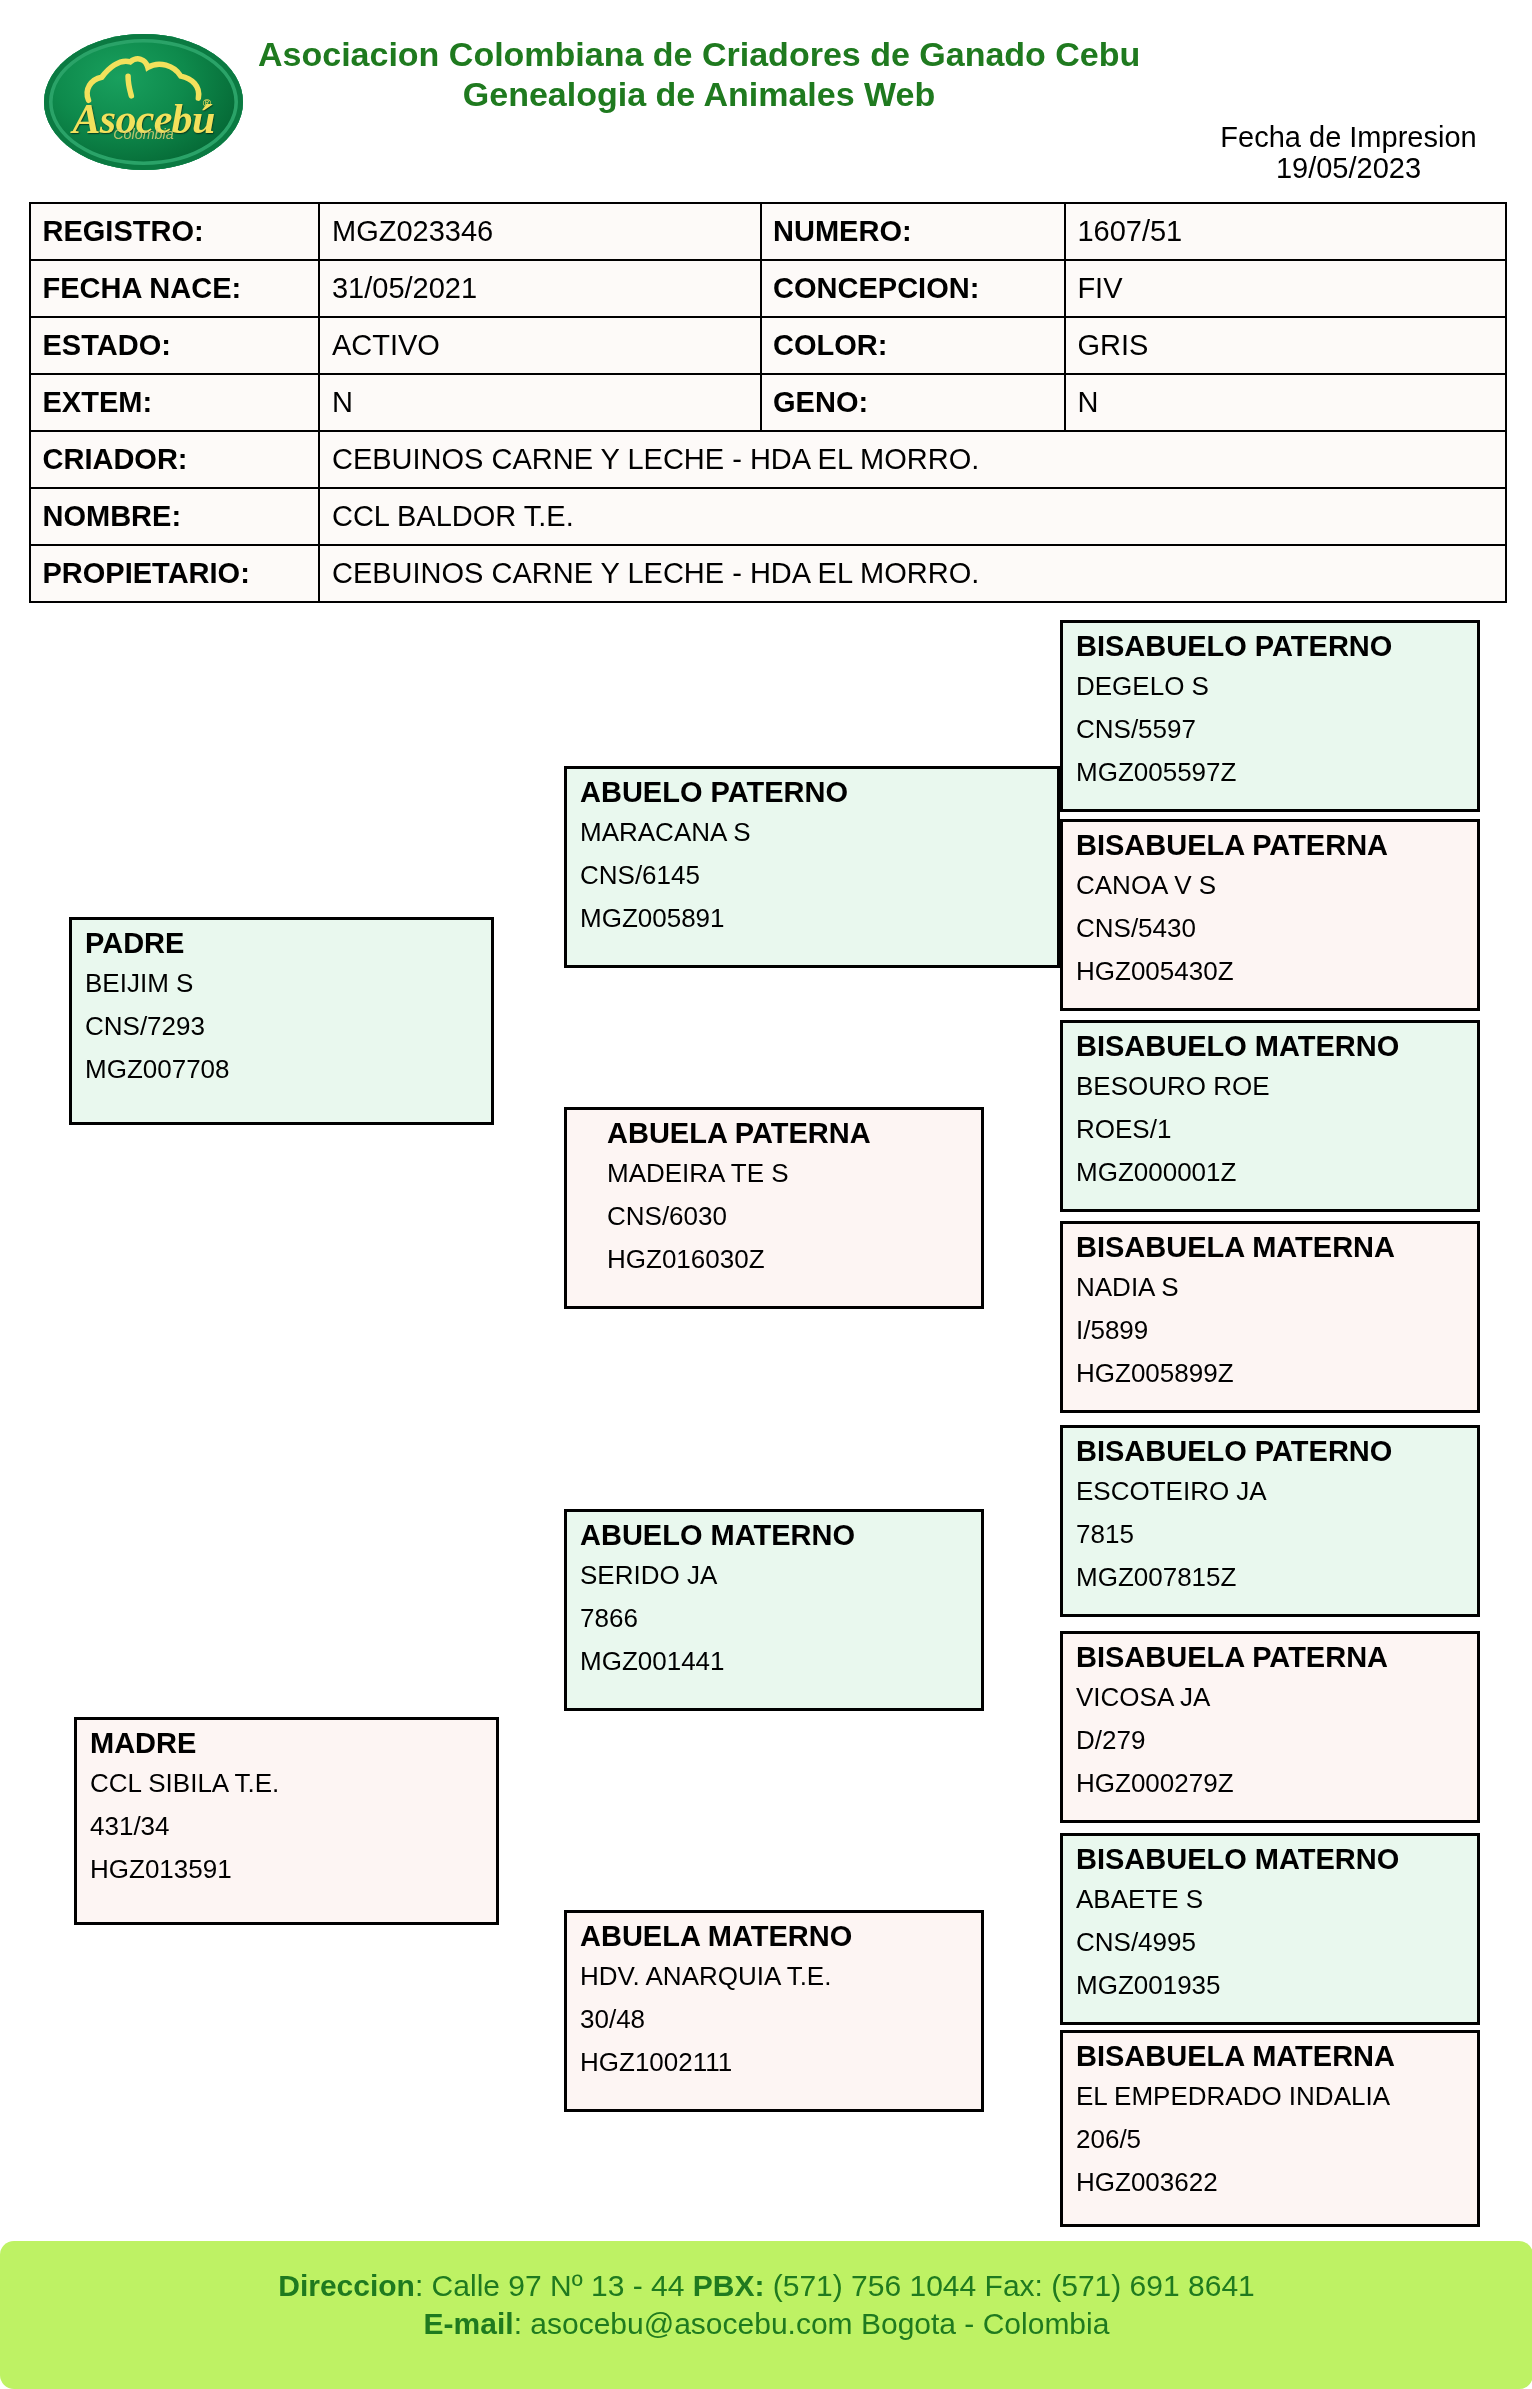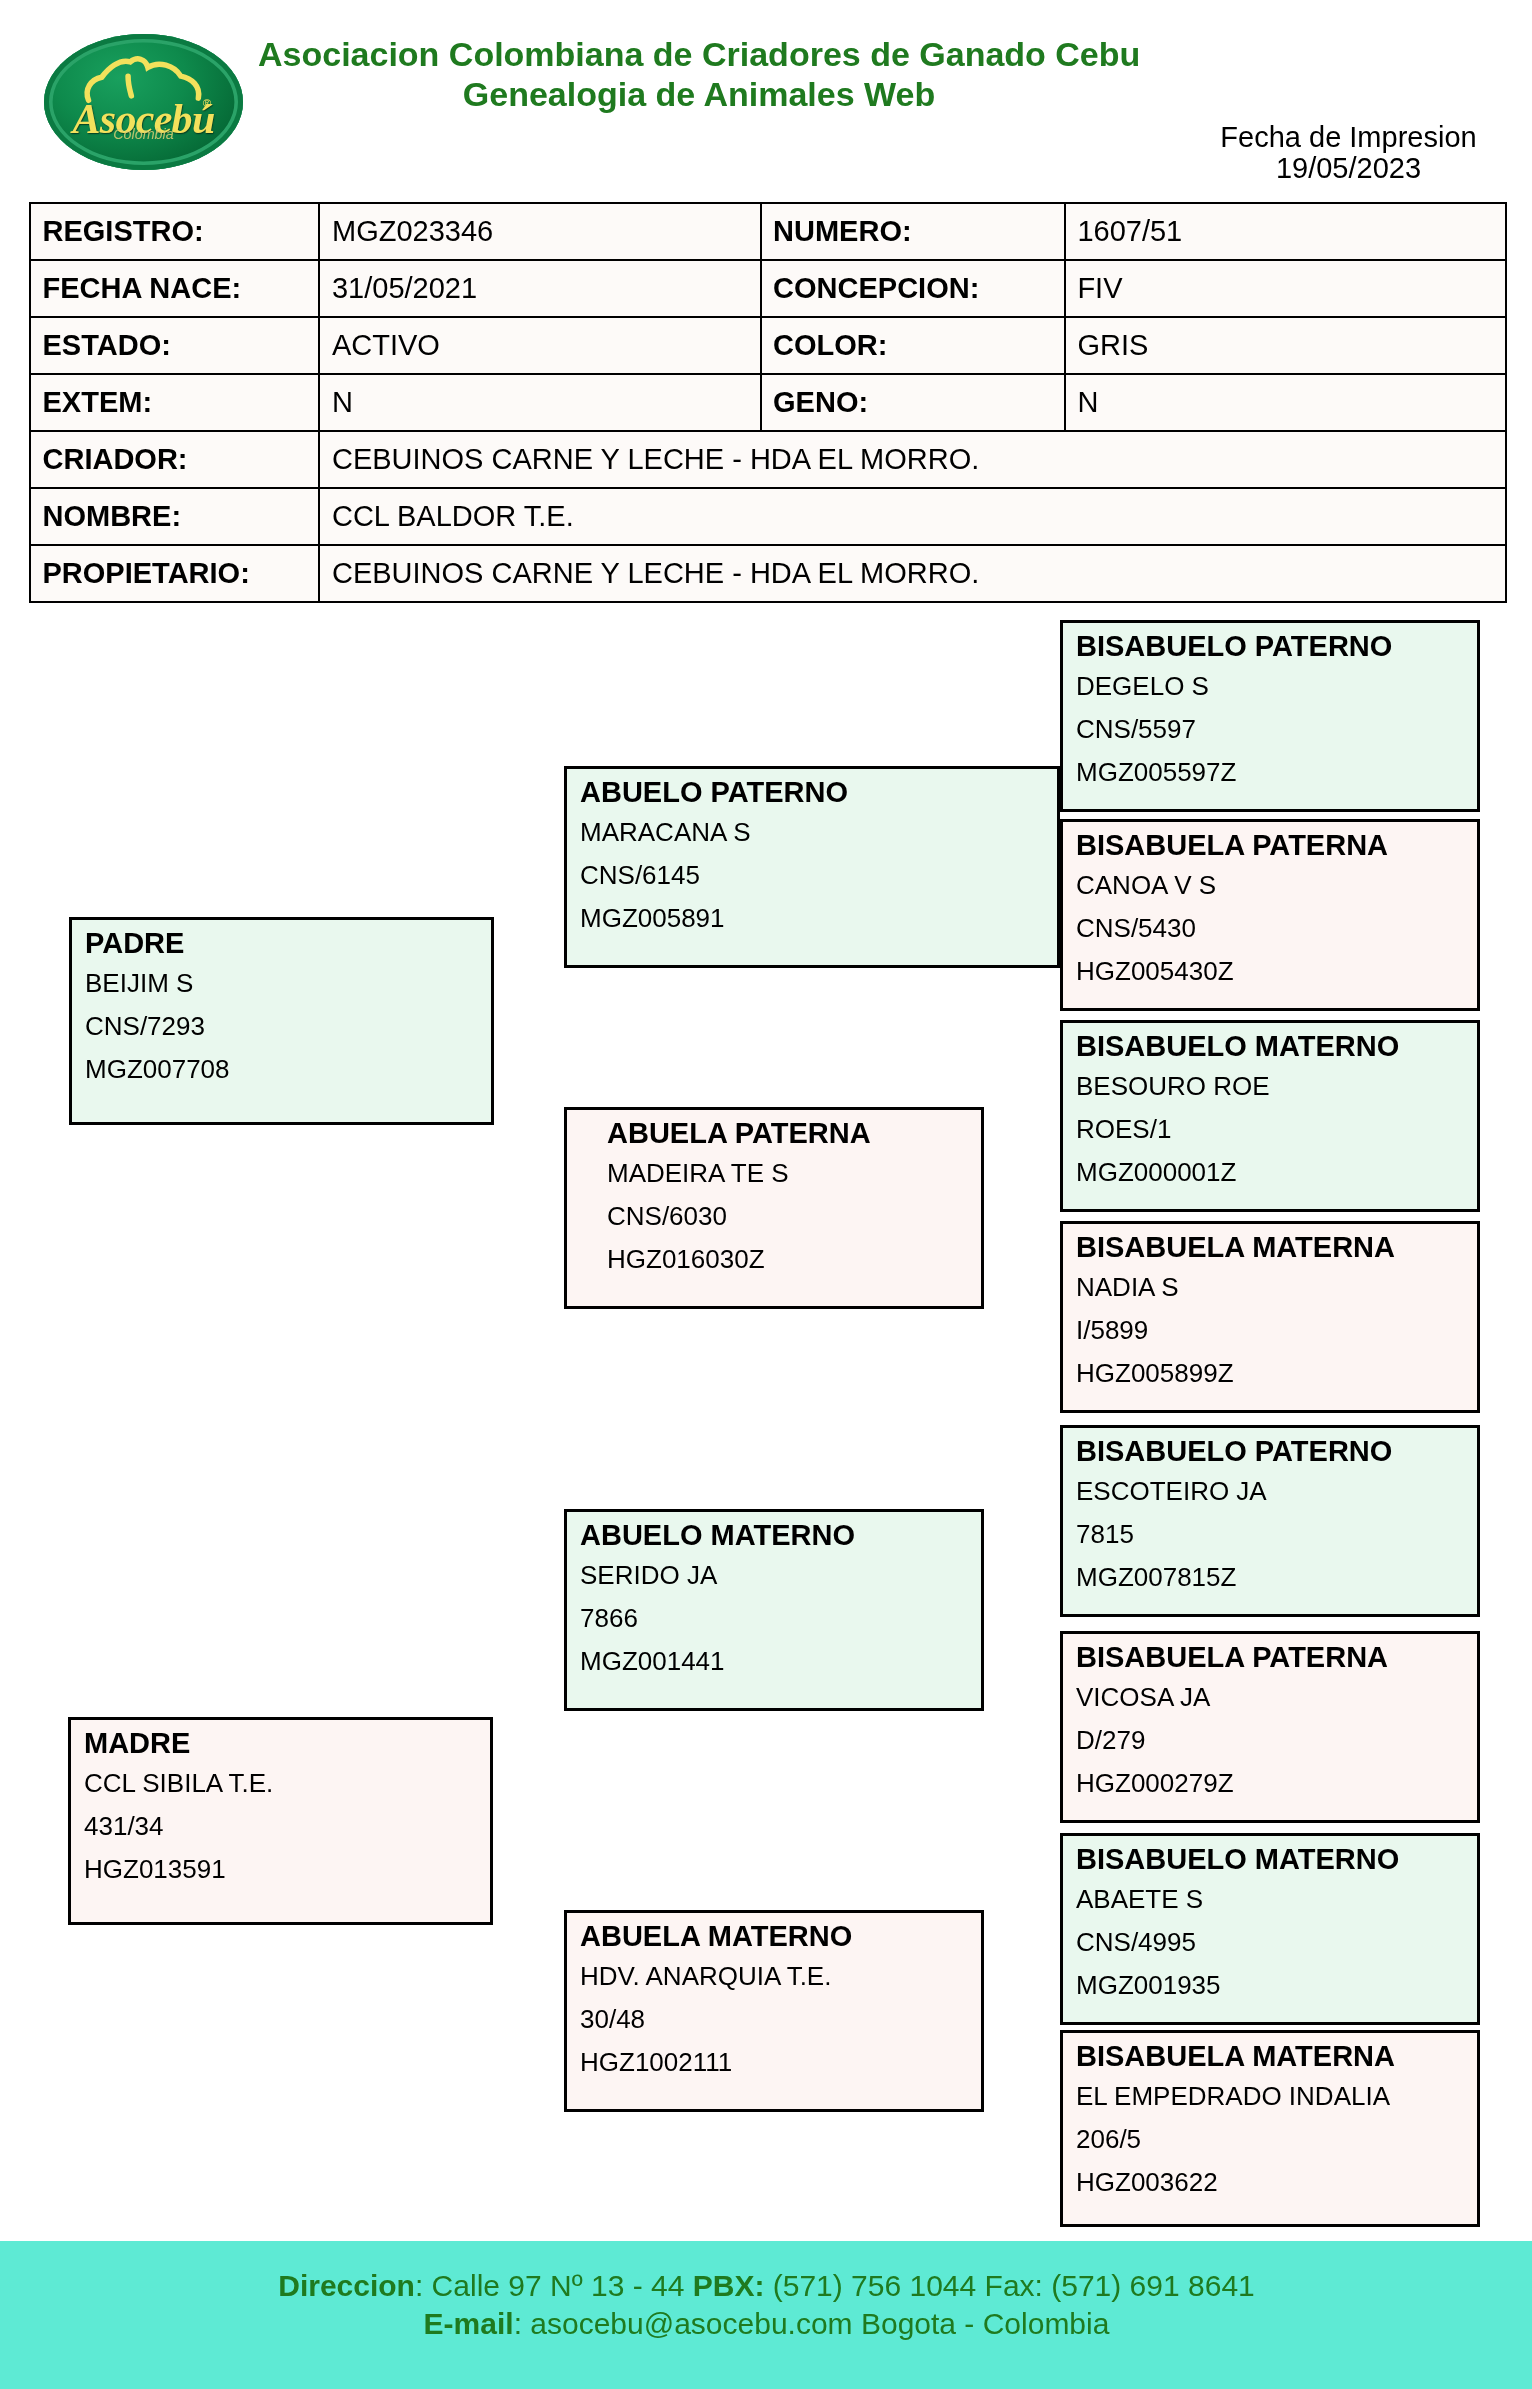--- a/index.html
+++ b/index.html
@@ -75,21 +75,22 @@
     overflow:hidden;
   }
   .ped-box.male   { background:#e9f8ee; }
   .ped-box.female { background:#fdf5f3; }
   .ped-box .role { font-size:29px; font-weight:bold; color:#000; line-height:1.15; margin-bottom:8.6px; }
   .ped-box .ln   { font-size:26px; color:#000; line-height:1.1; margin-bottom:14.3px; }
 
   
   #footer {
     position:absolute; left:0; top:2241px; width:1533px; height:148px;
-    background:#5eead4;
+    background:#bef264;
+    border-radius:14px;
   }
   #footer .fline {
     text-align:center; color:#1f7a1f;
     font-size:30px; line-height:1.28;
     padding-top:0;
     white-space:nowrap;
   }
   #footer .fline:first-child { padding-top:26px; }
   #footer b { font-weight:bold; }
 </style>
@@ -162,21 +163,21 @@
 </tbody>
   </table>
 
 <div class="ped-box male" style="left:69px; top:917px; width:425px; height:208px;">
   <div class="role">PADRE</div>
   <div class="ln">BEIJIM S</div>
   <div class="ln">CNS/7293</div>
   <div class="ln">MGZ007708</div>
 </div>
 
-<div class="ped-box female" style="left:68px; top:1717px; width:425px; height:208px;">
+<div class="ped-box female" style="left:74px; top:1717px; width:425px; height:208px;">
   <div class="role">MADRE</div>
   <div class="ln">CCL SIBILA T.E.</div>
   <div class="ln">431/34</div>
   <div class="ln">HGZ013591</div>
 </div>
 
 <div class="ped-box male" style="left:564px; top:730px; width:496px; height:202px;margin-top:36px;">
   <div class="role">ABUELO PATERNO</div>
   <div class="ln">MARACANA S</div>
   <div class="ln">CNS/6145</div>

